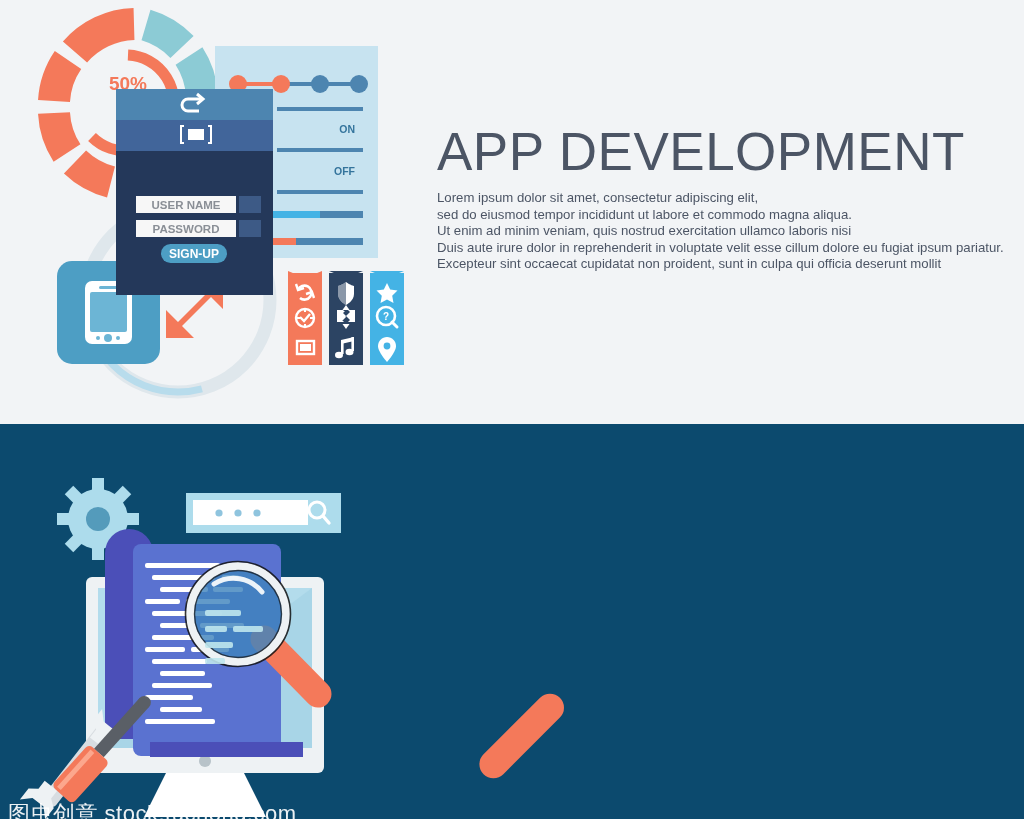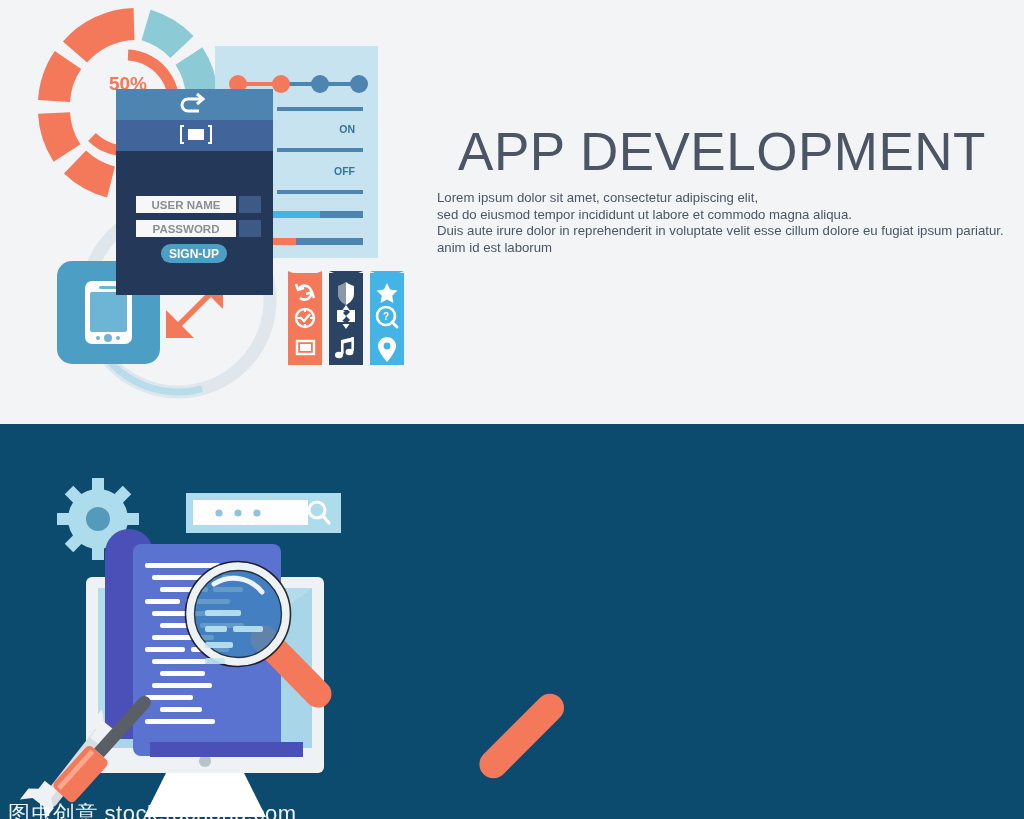--- a/index.html
+++ b/index.html
@@ -15,21 +15,21 @@
   .panel { position: absolute; left: 0; width: 1024px; overflow: hidden; }
   .panel-top    { top: 0;   height: 408px; background: #f2f4f6; }
   .panel-bottom { top: 424px; height: 411px; background: #0c4a6e; }
 
   
   .textblock { position: absolute; left: 437px; width: 570px; }
   .headline {
     font-size: 53px; font-weight: 300; letter-spacing: 0.5px;
     line-height: 1.0; white-space: nowrap;
   }
-  .headline-dark  { color: #4c5565; text-align: center; }
+  .headline-dark  { color: #4c5565; }
   .body-lines { margin-top: 12px; }
   .body-lines p {
     font-size: 13.2px; line-height: 16.6px; white-space: nowrap;
   }
   .body-dark p  { color: #4c5565; }
 
   
   .watermark {
     position: absolute; left: 8px; bottom: 6px;
     color: rgba(255,255,255,0.92); font-size: 22px;
@@ -217,22 +217,23 @@
         </g>
 
       </svg>
     </div>
 
     <div class="textblock" style="top:125px;">
       <div class="headline headline-dark">APP DEVELOPMENT</div>
       <div class="body-lines body-dark">
         <p>Lorem ipsum dolor sit amet, consectetur adipiscing elit,</p>
         <p>sed do eiusmod tempor incididunt ut labore et commodo magna aliqua.</p>
+        <p>Ut enim ad minim veniam, quis nostrud exercitation ullamco laboris nisi</p>
         <p>Duis aute irure dolor in reprehenderit in voluptate velit esse cillum dolore eu fugiat ipsum pariatur.</p>
-        <p>anim id est laborum</p>
+        <p>Excepteur sint occaecat cupidatat non proident, sunt in culpa qui officia deserunt mollit</p>
       </div>
     </div>
   </div>
 
   <div class="panel panel-bottom">
 
     <div class="illus" style="left:0px; top:0px;">
       <svg width="420" height="411" viewBox="0 0 420 411">
 
         <g>

